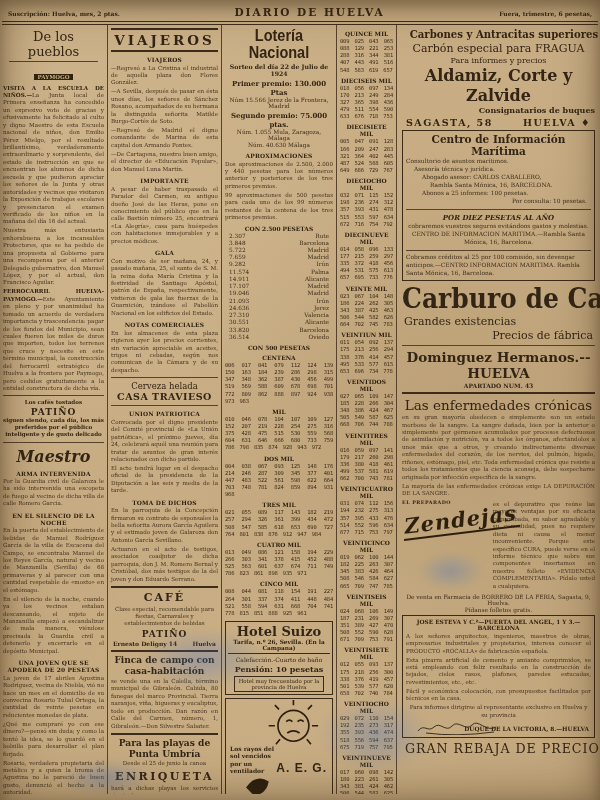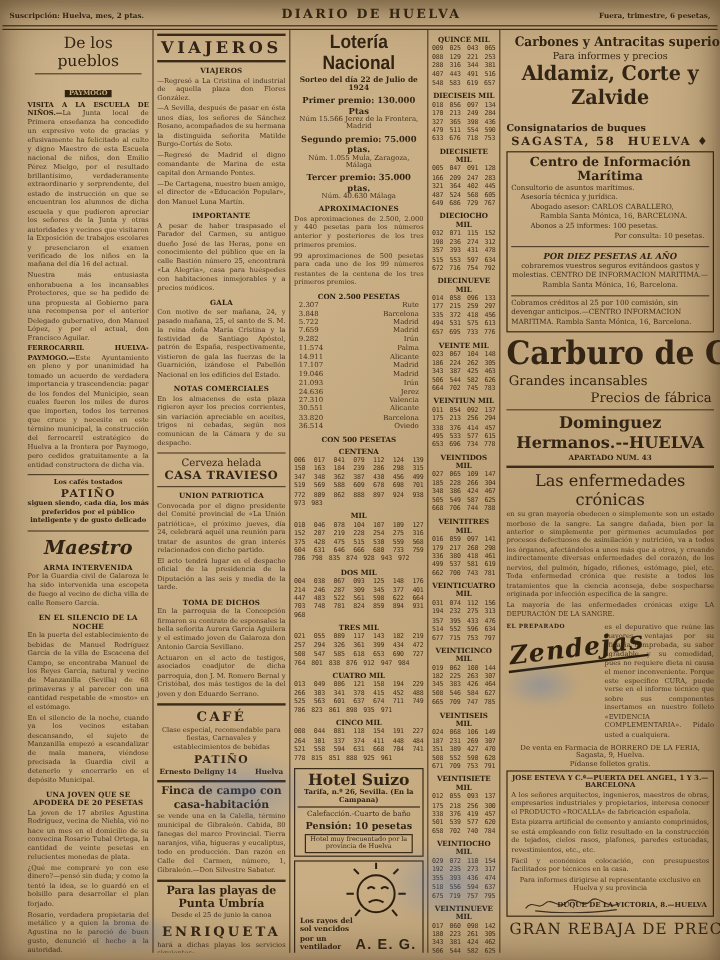--- a/index.html
+++ b/index.html
@@ -13,21 +13,21 @@
   .page::after{content:"";position:absolute;inset:0;pointer-events:none;
     box-shadow:inset 0 0 46px rgba(58,38,14,.5), inset 0 6px 14px rgba(58,38,14,.35);}
   .smudge{position:absolute;pointer-events:none;filter:blur(2px);
     background:radial-gradient(closest-side,rgba(58,108,198,.30),rgba(58,108,198,0));}
   
   .masthead{display:flex;justify-content:space-between;align-items:baseline;padding:6px 8px 2px;}
   .m-side{font-size:6px;font-weight:bold;}
   .m-title{font-size:10.5px;font-weight:bold;letter-spacing:2px;}
   .rule2{border-top:1.5px solid #3d2c1a;border-bottom:1px solid #3d2c1a;height:2px;margin:1px 2px 0;}
   
-  .cols{display:flex;align-items:stretch;height:769px;padding-left:20px;}
+  .cols{display:flex;align-items:stretch;height:769px;}
   .c{padding:2px 3px;overflow:hidden;border-right:1px solid #57422b;}
   .c1{width:101px;}.c2{width:107px;}.c3{width:108px;}.c4{width:53px;}
   .c5{flex:1;border-right:none;padding:2px 5px;}
   
   .t{font-size:5.6px;line-height:1.33;text-align:justify;margin:1.5px 0;color:#43321f;}
   .t strong{color:#31230f;}
   .sub{font-size:5.9px;font-weight:bold;text-align:center;margin:4px 0 1px;letter-spacing:.2px;color:#2c1f0e;}
   .nums{font-size:5.5px;line-height:1.3;text-align:justify;word-spacing:2px;color:#3e2e1b;
     font-family:"DejaVu Sans Mono",monospace;letter-spacing:-.2px;}
   .nhead{font-size:5.9px;font-weight:bold;text-align:center;margin:3px 0 1px;color:#2c1f0e;font-family:"DejaVu Serif",serif;}
@@ -68,21 +68,21 @@
   
   .aeg{position:relative;border:1.5px solid #3a2a18;height:138px;margin-top:3px;}
   .aeg svg{position:absolute;inset:0;width:100%;height:100%;}
   .aeg-t1{position:absolute;left:4px;top:46px;width:46px;font-size:6px;font-weight:bold;line-height:1.25;}
   .aeg-n{position:absolute;right:5px;top:62px;font-size:12px;font-weight:bold;letter-spacing:1px;font-family:"Liberation Sans",sans-serif;}
   
   .ad1-l1{font-size:11px;font-weight:bold;text-align:center;white-space:nowrap;transform:scaleX(.92);margin-top:1px;}
   .ad1-l2{font-size:11px;text-align:center;margin-top:1px;}
   .ad1-l3{font-size:8px;font-weight:normal;text-align:center;margin-top:1px;}
   .ad1-l4{font-size:16px;font-weight:bold;text-align:center;margin-top:1px;transform:scaleY(1.05);}
-  .ad1-l5{font-size:8px;font-weight:bold;text-align:left;margin-top:11px;}
+  .ad1-l5{font-size:8px;font-weight:bold;text-align:right;margin-top:1px;}
   .ad1-row{display:flex;justify-content:space-between;font-size:9.5px;font-weight:bold;letter-spacing:1.5px;margin:2px 4px 2px;}
   .cim{border:1px solid #3a2a18;padding:2px 3px;margin:2px 0;}
   .cim-t{font-size:10.5px;font-weight:bold;text-align:center;margin-bottom:1px;}
   .cim p{margin:0;font-size:5.9px;line-height:1.35;color:#3e2e1b;}
   .cim .i1{padding-left:8px;}.cim .i2{padding-left:16px;}.cim .i3{padding-left:24px;}.cim .ir{text-align:right;padding-right:4px;}
   .pdz{font-size:7px;font-weight:bold;font-style:italic;text-align:center;margin:1px 0;}
   .carburo{font-size:25px;font-weight:bold;text-align:center;margin:3px 0 1px;transform:scaleY(1.08);white-space:nowrap;}
   .grandes{font-size:11px;margin:2px 0 1px 2px;}
   .precios-f{font-size:11px;text-align:right;margin:1px 2px 2px 0;}
   .dominguez{font-size:13.5px;font-weight:bold;text-align:center;margin:2px 0 0;}
@@ -186,21 +186,20 @@
 
     </div>
 
     <div class="c c3">
       <div class="lot-title">Lotería Nacional</div>
       <div class="lot-draw">Sorteo del día 22 de Julio de 1924</div>
       <div class="prize">Primer premio: 130.000 Ptas</div>
       <div class="prize-d">Núm 15.566  Jerez de la Frontera, Madrid</div>
       <div class="prize">Segundo premio: 75.000 ptas.</div>
       <div class="prize-d">Núm. 1.055  Mula, Zaragoza, Málaga</div>
-      <div class="prize">Tercer premio: 35.000 ptas.</div>
       <div class="prize-d">Núm. 40.630  Málaga</div>
       <div class="sub">APROXIMACIONES</div>
       <p class="t">Dos aproximaciones de 2.500, 2.000 y 440 pesetas para los números anterior y posteriores de los tres primeros premios.</p>
       <p class="t">99 aproximaciones de 500 pesetas para cada uno de los 99 números restantes de la centena de los tres primeros premios.</p>
       <div class="nhead">CON 2.500 PESETAS</div>
       <div>
         <div class="wrow">
             <span>2.307</span>
             <span>Rute</span>
           </div>
@@ -333,20 +332,21 @@
       <div class="nums">012 055 093 137 175 218 256 300 338 376 419 457 501 539 577 620 658 702 740 784</div>
       <div class="nhead">VEINTIOCHO MIL</div>
       <div class="nums">029 072 110 154 192 235 273 317 355 393 436 474 518 556 594 637 675 719 757 795</div>
       <div class="nhead">VEINTINUEVE MIL</div>
       <div class="nums">017 060 098 142 180 223 261 305 343 381 424 462 506 544 582 625 663 707 745 783</div>
 
     </div>
 
     <div class="c c5">
       <div class="ad1-l1">Carbones y Antracitas superiores de Inglaterra</div>
+      <div class="ad1-l2">Carbón especial para FRAGUA</div>
       <div class="ad1-l3">Para informes y precios</div>
       <div class="ad1-l4">Aldamiz, Corte y Zalvide</div>
       <div class="ad1-l5">Consignatarios de buques</div>
       <div class="ad1-row">
         <span>SAGASTA, 58</span>
         <span>HUELVA ♦</span>
       </div>
 
       <div class="cim">
         <div class="cim-t">Centro de Información Marítima</div>
@@ -357,21 +357,21 @@
         <p class="i2">Abonos a 25 informes: 100 pesetas.</p>
         <p class="ir">Por consulta: 10 pesetas.</p>
         <div class="rule1"></div>
         <div class="pdz">POR DIEZ PESETAS AL AÑO</div>
         <p class="ctr">cobraremos vuestros seguros evitándoos gastos y molestias. CENTRO DE INFORMACION MARITIMA.—Rambla Santa Mónica, 16, Barcelona.</p>
         <div class="rule1"></div>
         <p>Cobramos créditos al 25 por 100 comisión, sin devengar anticipos.—CENTRO INFORMACION MARITIMA. Rambla Santa Mónica, 16, Barcelona.</p>
       </div>
 
       <div class="carburo">Carburo de Calcio</div>
-      <div class="grandes">Grandes incansables</div>
+      <div class="grandes">Grandes existencias</div>
       <div class="precios-f">Precios de fábrica</div>
       <div class="rule1"></div>
       <div class="dominguez">Dominguez Hermanos.--HUELVA</div>
       <div class="apartado">APARTADO NUM. 43</div>
       <div class="ruleT"></div>
 
       <div class="enferm-t">Las enfermedades crónicas</div>
       <p class="t">en su gran mayoría obedecen o simplemente son un estado morboso de la sangre. La sangre dañada, bien por la anterior o simplemente por gérmenes acumulados por procesos defectuosos de asimilación y nutrición, va a todos los órganos, afectándolos a unos más que a otros, y creando indirectamente diversas enfermedades del corazón, de los nervios, del pulmón, hígado, riñones, estómago, piel, etc. Toda enfermedad crónica que resiste a todos los tratamientos que la ciencia aconseja, debe sospecharse originada por infección específica de la sangre.</p>
       <p class="t">La mayoría de las enfermedades crónicas exige LA DEPURACIÓN DE LA SANGRE.</p>
       <div class="zen-row">

